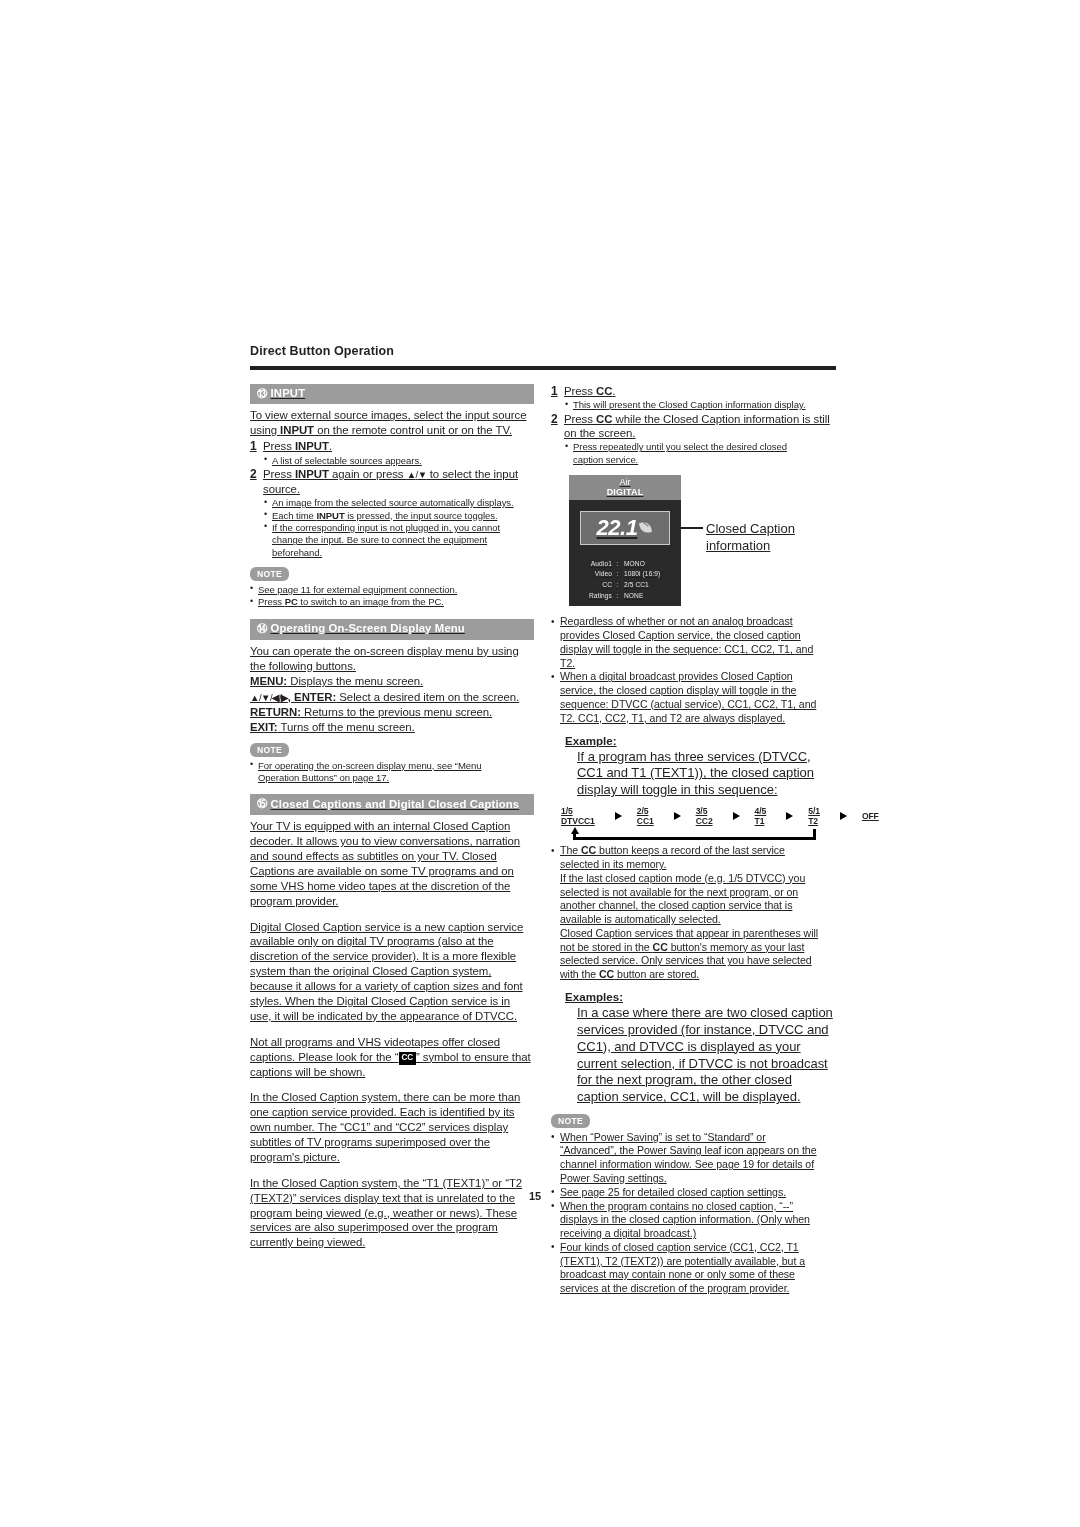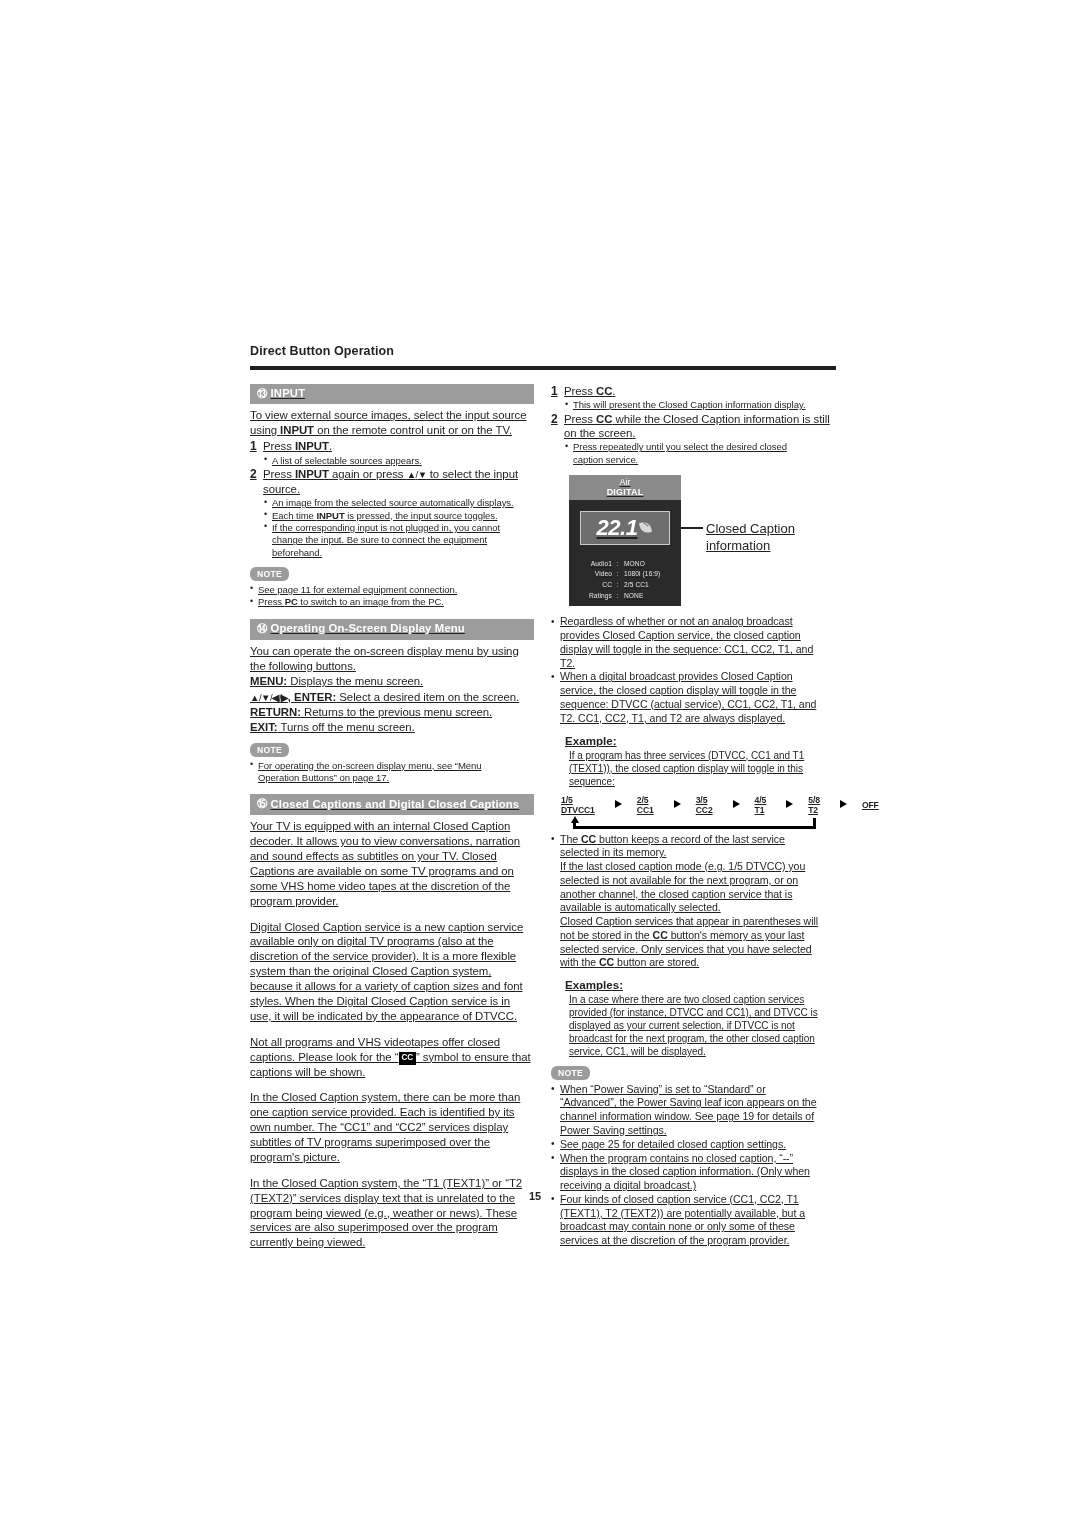--- a/index.html
+++ b/index.html
@@ -232,23 +232,23 @@
   }
 
   
   .exh {
     font-size:11.6px;
     font-weight:bold;
     margin:8px 0 2px 0;
   }
   .indentblk { padding-left:14px; }
   .indentblk p {
-    font-size:10px;
+    font-size:13px;
     line-height:1.3;
-    margin:0 0 0 4px;
+    margin:0 0 0 12px;
     letter-spacing:-.05px;
   }
 
   
   .seqwrap { padding-left:10px; margin:7px 0 4px 0; }
   .seq {
     display:flex;
     align-items:center;
     font-size:8.6px;
     font-weight:bold;
@@ -464,21 +464,21 @@
       <div class="seqwrap">
         <div class="seq">
           <span>1/5 DTVCC1</span>
           <span class="ar"></span>
           <span>2/5 CC1</span>
           <span class="ar"></span>
           <span>3/5 CC2</span>
           <span class="ar"></span>
           <span>4/5 T1</span>
           <span class="ar"></span>
-          <span>5/8 T2</span>
+          <span>5/1 T2</span>
           <span class="ar"></span>
           <span>OFF</span>
         </div>
         <div class="loop">
           <span class="hbar"></span>
           <span class="rstem"></span>
           <span class="lstem"></span>
           <span class="lhead"></span>
         </div>
       </div>

